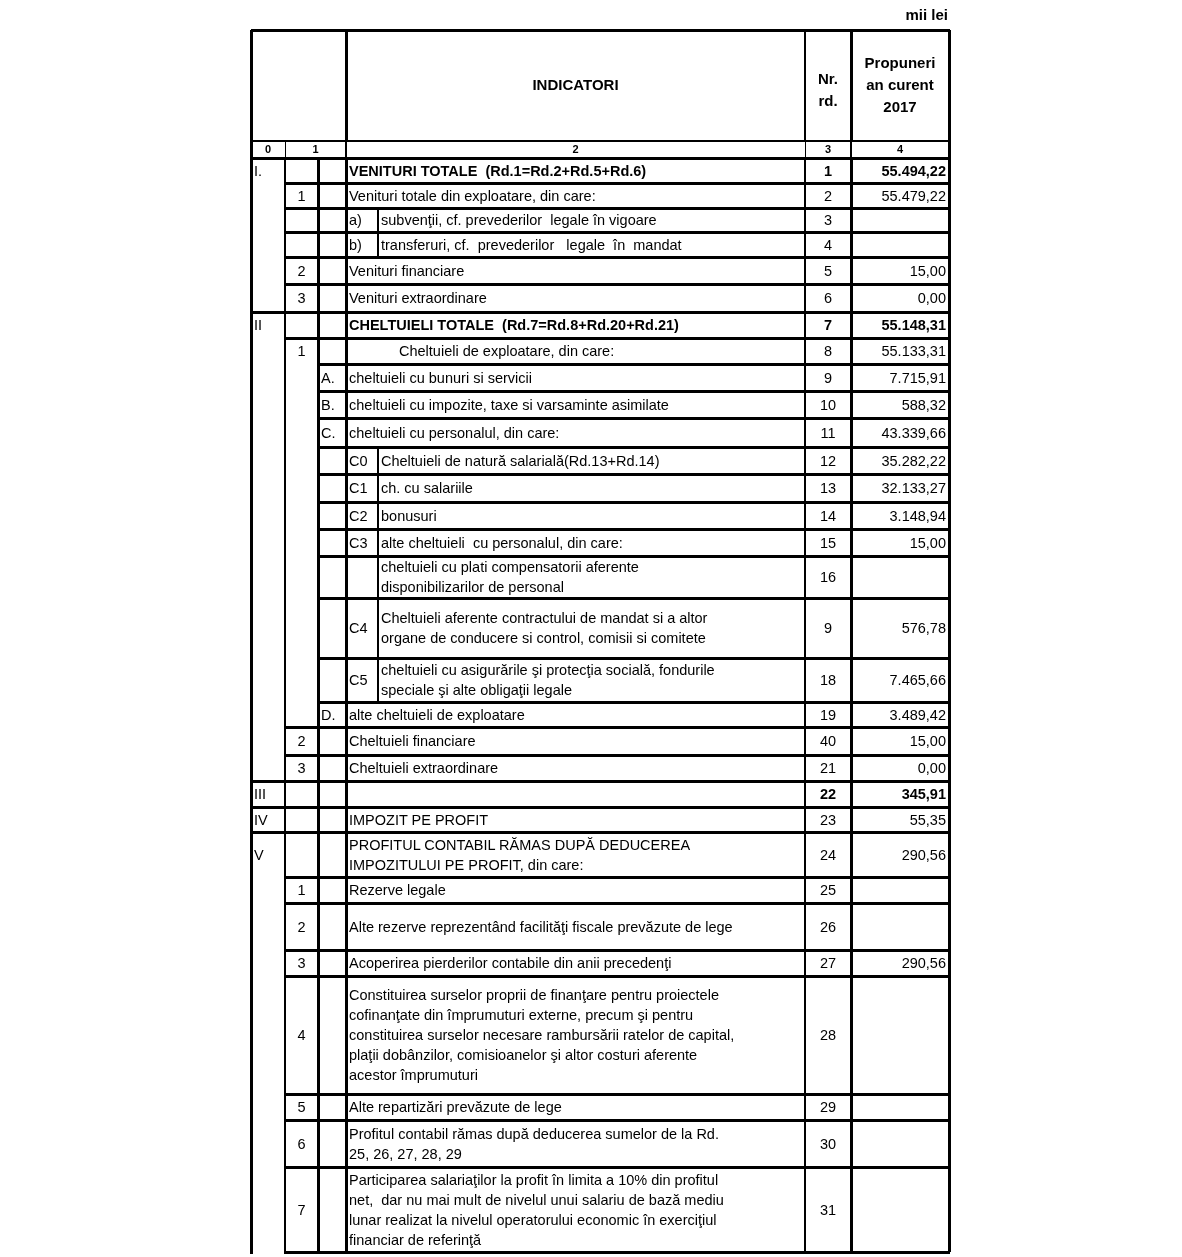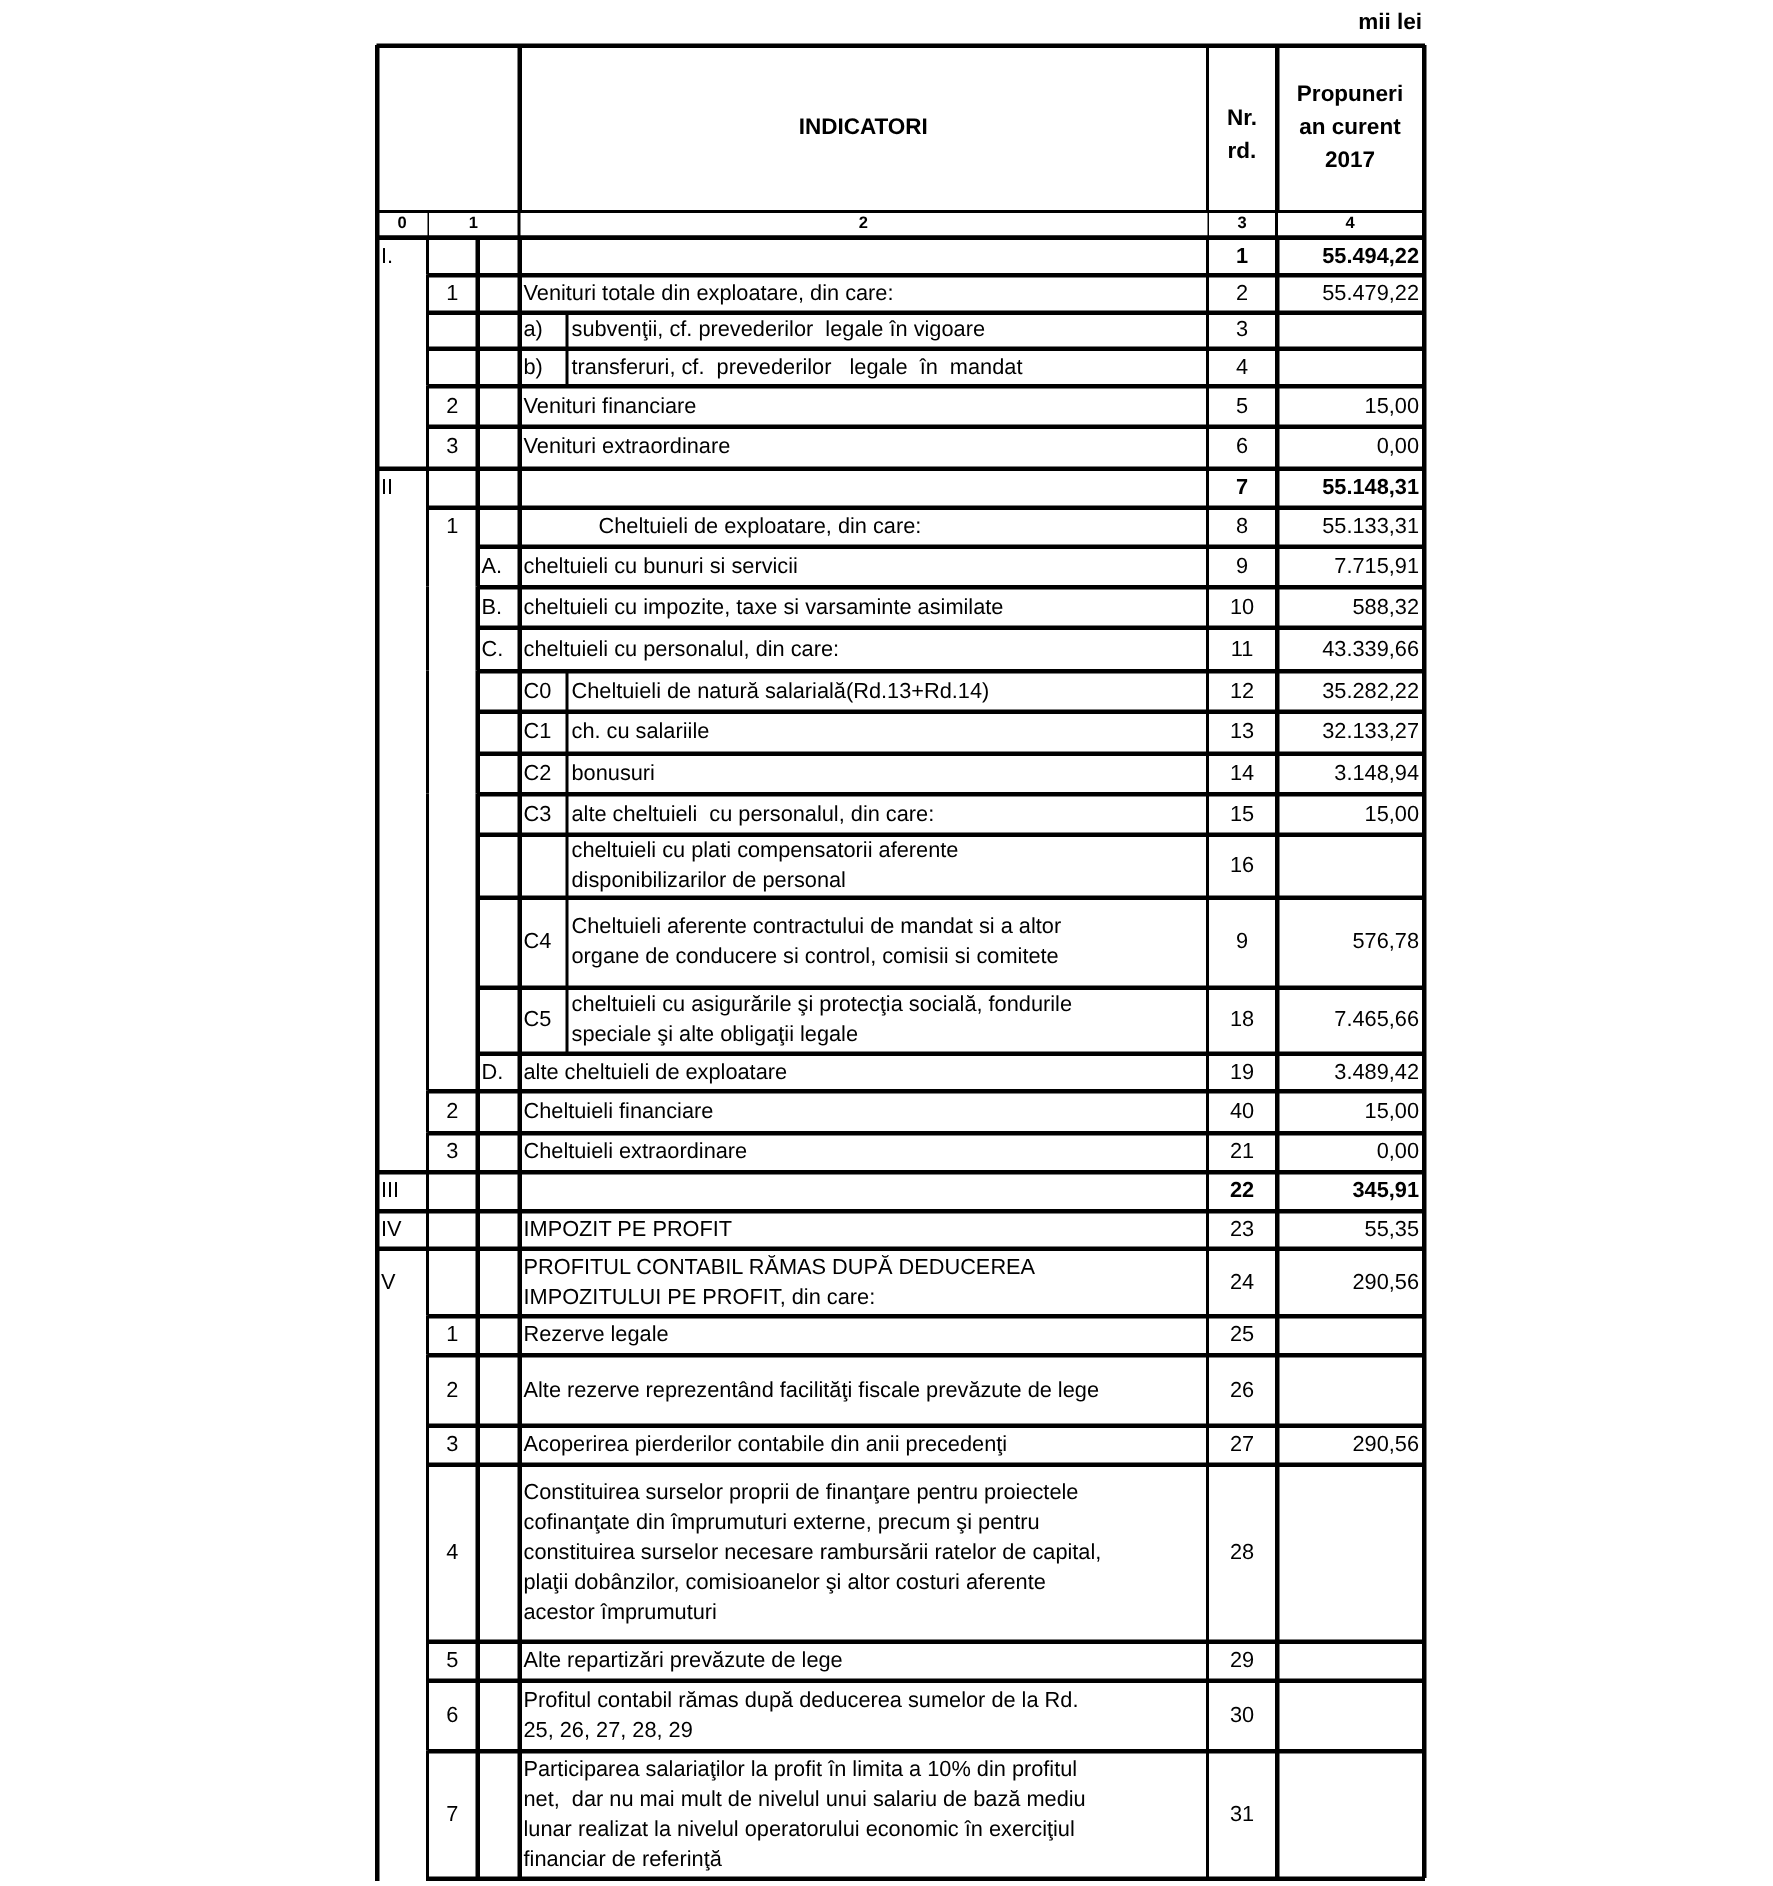--- a/index.html
+++ b/index.html
@@ -41,20 +41,21 @@
     <div class="vline" style="left: 804px; top: 30px; width: 2px; height: 110px;"></div>
     <div class="vline" style="left: 850px; top: 30px; width: 3px; height: 110px;"></div>
     <div class="hline" style="left: 251px; top: 140px; width: 698px; height: 2px;"></div>
     <div class="hline" style="left: 251px; top: 157px; width: 698px; height: 2px;"></div>
     <div class="vline" style="left: 285px; top: 140px; width: 1px; height: 18px;"></div>
     <div class="vline" style="left: 345px; top: 140px; width: 2px; height: 18px;"></div>
     <div class="vline" style="left: 805px; top: 140px; width: 1px; height: 18px;"></div>
     <div class="vline" style="left: 850px; top: 140px; width: 2px; height: 18px;"></div>
     <div class="cell left" style="left: 251px; top: 158px; width: 34px; height: 25px;">I.</div>
     <div class="hline" style="left: 251px; top: 157px; width: 698px; height: 3px;"></div>
+    <div class="cell left bold" style="left: 346px; top: 158px; width: 459px; height: 25px;">VENITURI TOTALE  (Rd.1=Rd.2+Rd.5+Rd.6)</div>
     <div class="cell center bold" style="left: 805px; top: 158px; width: 46px; height: 25px;">1</div>
     <div class="cell right bold" style="left: 851px; top: 158px; width: 98px; height: 25px;">55.494,22</div>
     <div class="vline" style="left: 284px; top: 158px; width: 2px; height: 25px;"></div>
     <div class="vline" style="left: 317px; top: 158px; width: 3px; height: 25px;"></div>
     <div class="vline" style="left: 345px; top: 158px; width: 3px; height: 25px;"></div>
     <div class="vline" style="left: 804px; top: 158px; width: 2px; height: 25px;"></div>
     <div class="vline" style="left: 850px; top: 158px; width: 3px; height: 25px;"></div>
     <div class="cell center" style="left: 285px; top: 183px; width: 33px; height: 25px;">1</div>
     <div class="cell left" style="left: 346px; top: 183px; width: 459px; height: 25px;">Venituri totale din exploatare, din care:</div>
     <div class="cell center" style="left: 805px; top: 183px; width: 46px; height: 25px;">2</div>
@@ -102,20 +103,21 @@
     <div class="cell center" style="left: 805px; top: 284px; width: 46px; height: 28px;">6</div>
     <div class="cell right" style="left: 851px; top: 284px; width: 98px; height: 28px;">0,00</div>
     <div class="hline" style="left: 285px; top: 283px; width: 664px; height: 3px;"></div>
     <div class="vline" style="left: 284px; top: 284px; width: 2px; height: 28px;"></div>
     <div class="vline" style="left: 317px; top: 284px; width: 3px; height: 28px;"></div>
     <div class="vline" style="left: 345px; top: 284px; width: 3px; height: 28px;"></div>
     <div class="vline" style="left: 804px; top: 284px; width: 2px; height: 28px;"></div>
     <div class="vline" style="left: 850px; top: 284px; width: 3px; height: 28px;"></div>
     <div class="cell left" style="left: 251px; top: 312px; width: 34px; height: 26px;">II</div>
     <div class="hline" style="left: 251px; top: 311px; width: 698px; height: 3px;"></div>
+    <div class="cell left bold" style="left: 346px; top: 312px; width: 459px; height: 26px;">CHELTUIELI TOTALE  (Rd.7=Rd.8+Rd.20+Rd.21)</div>
     <div class="cell center bold" style="left: 805px; top: 312px; width: 46px; height: 26px;">7</div>
     <div class="cell right bold" style="left: 851px; top: 312px; width: 98px; height: 26px;">55.148,31</div>
     <div class="vline" style="left: 284px; top: 312px; width: 2px; height: 26px;"></div>
     <div class="vline" style="left: 317px; top: 312px; width: 3px; height: 26px;"></div>
     <div class="vline" style="left: 345px; top: 312px; width: 3px; height: 26px;"></div>
     <div class="vline" style="left: 804px; top: 312px; width: 2px; height: 26px;"></div>
     <div class="vline" style="left: 850px; top: 312px; width: 3px; height: 26px;"></div>
     <div class="cell center" style="left: 285px; top: 338px; width: 33px; height: 26px;">1</div>
     <div class="cell left" style="left: 355px; top: 338px; width: 407px; height: 26px; padding-left: 44px;">Cheltuieli de exploatare, din care:</div>
     <div class="cell center" style="left: 805px; top: 338px; width: 46px; height: 26px;">8</div>

